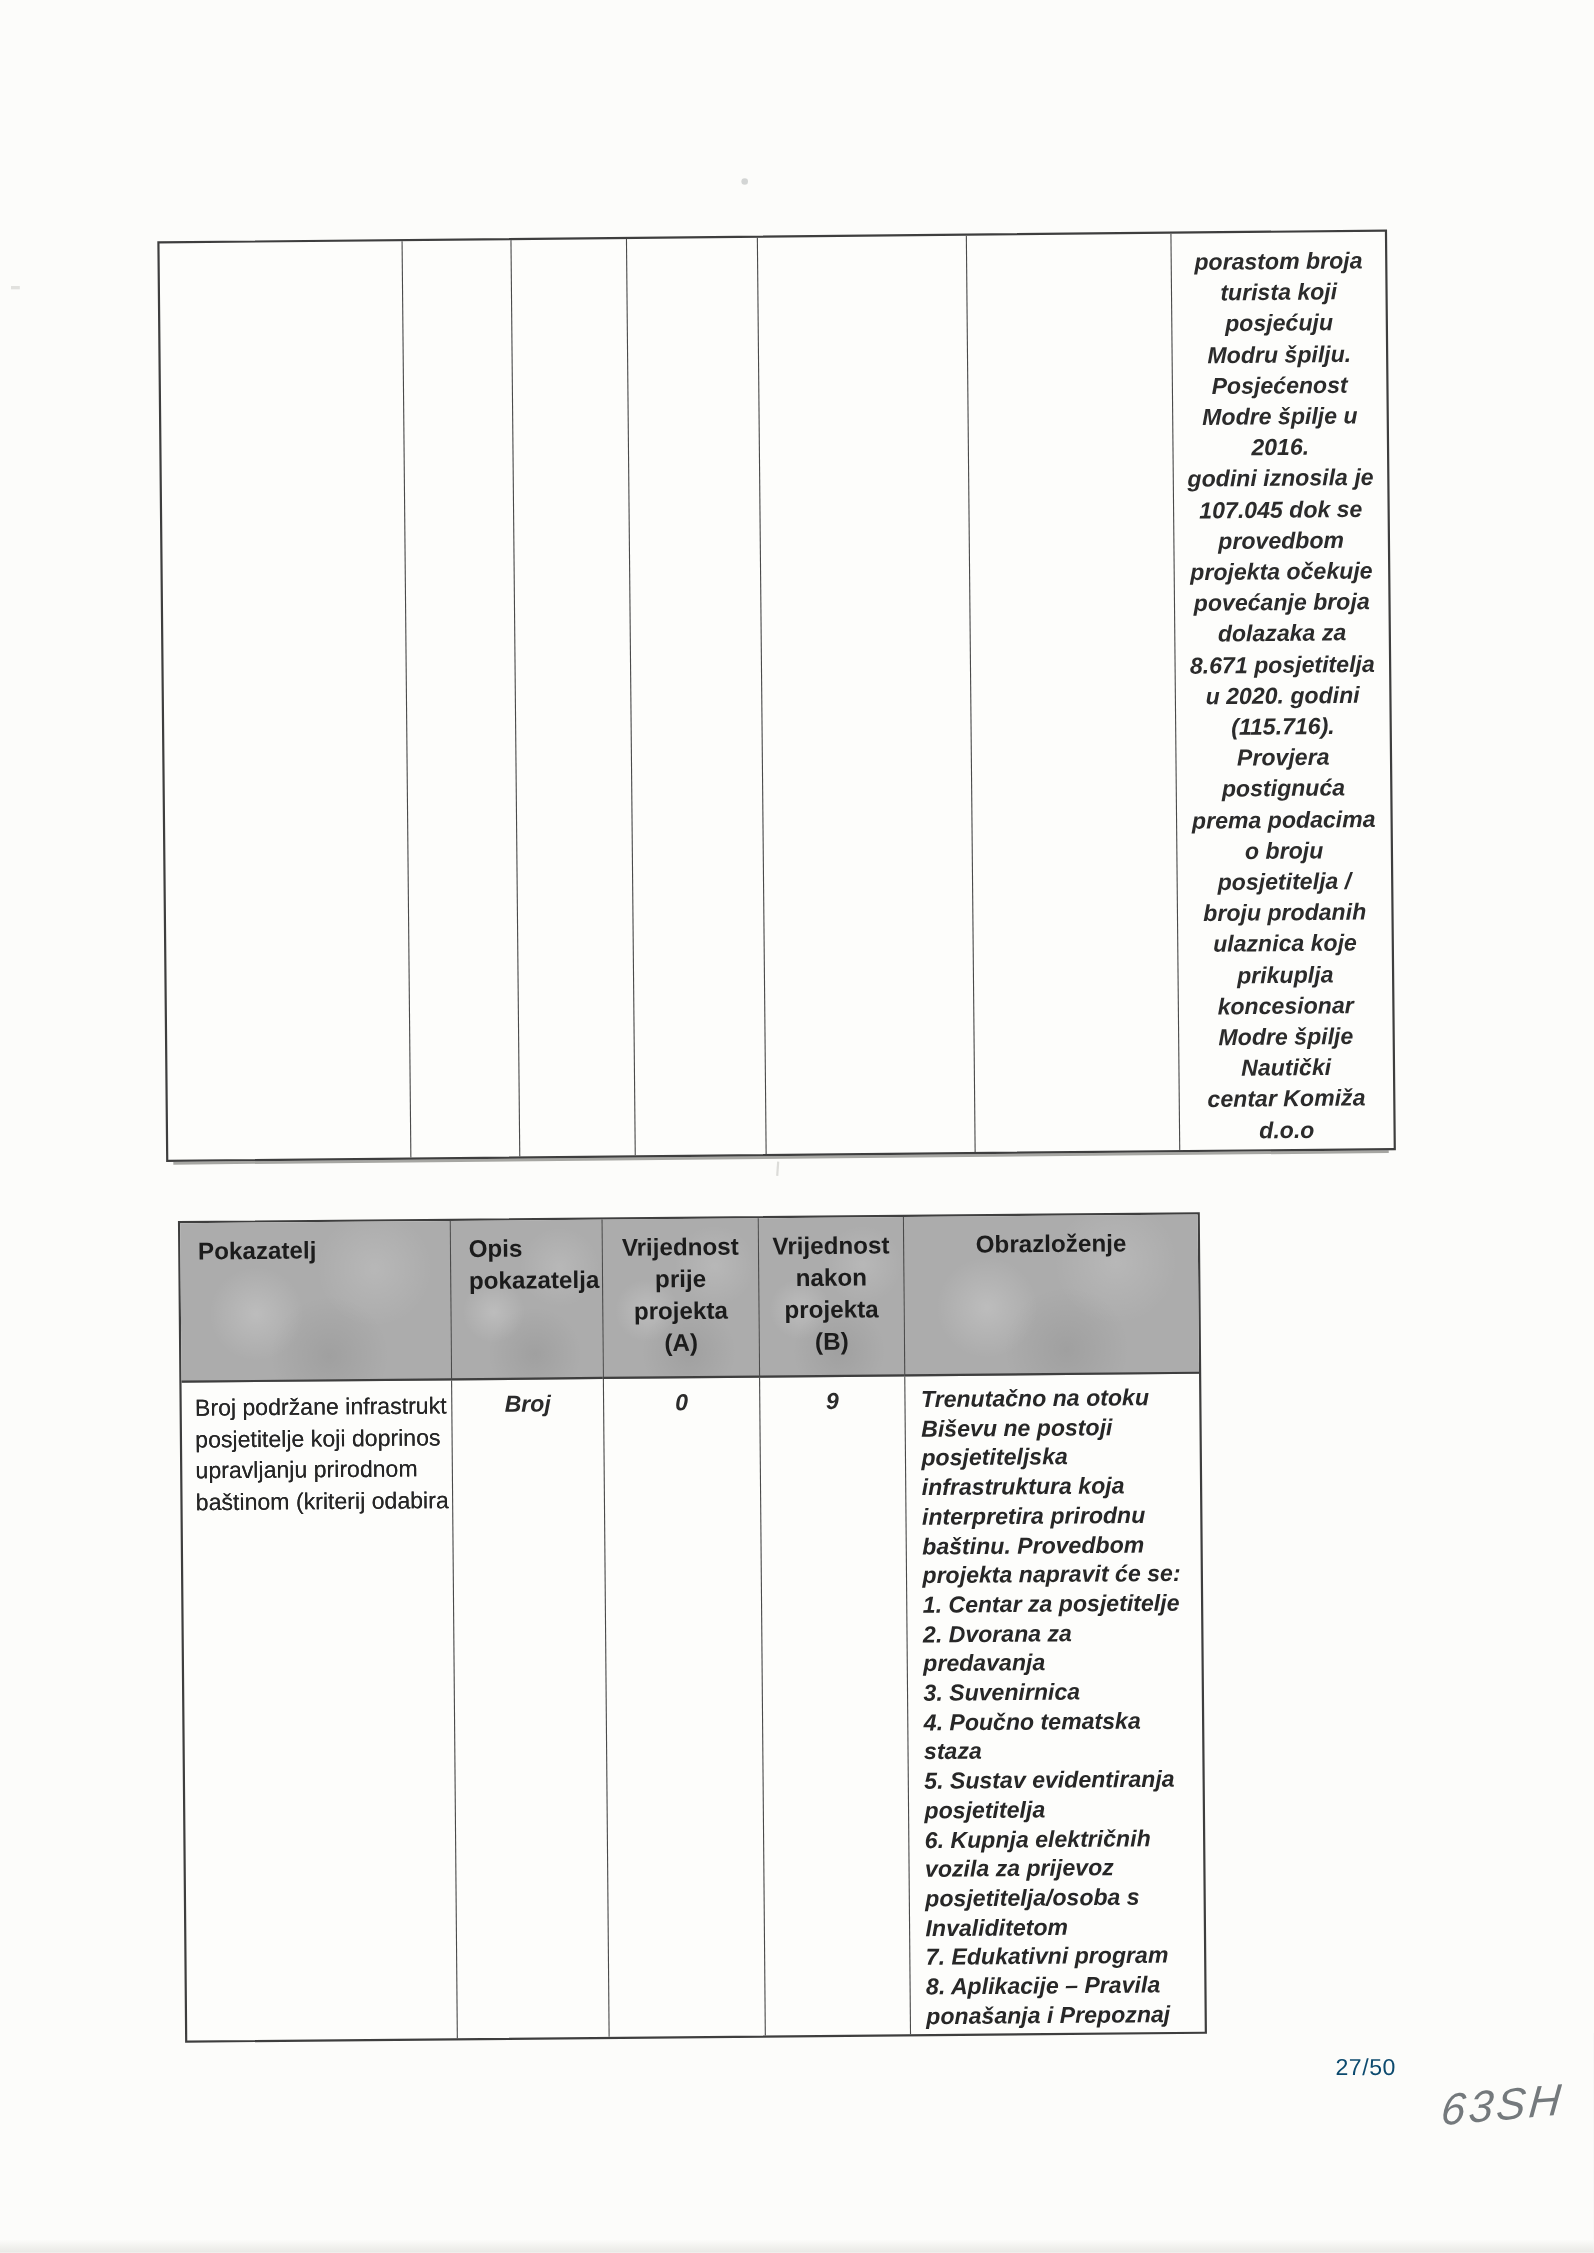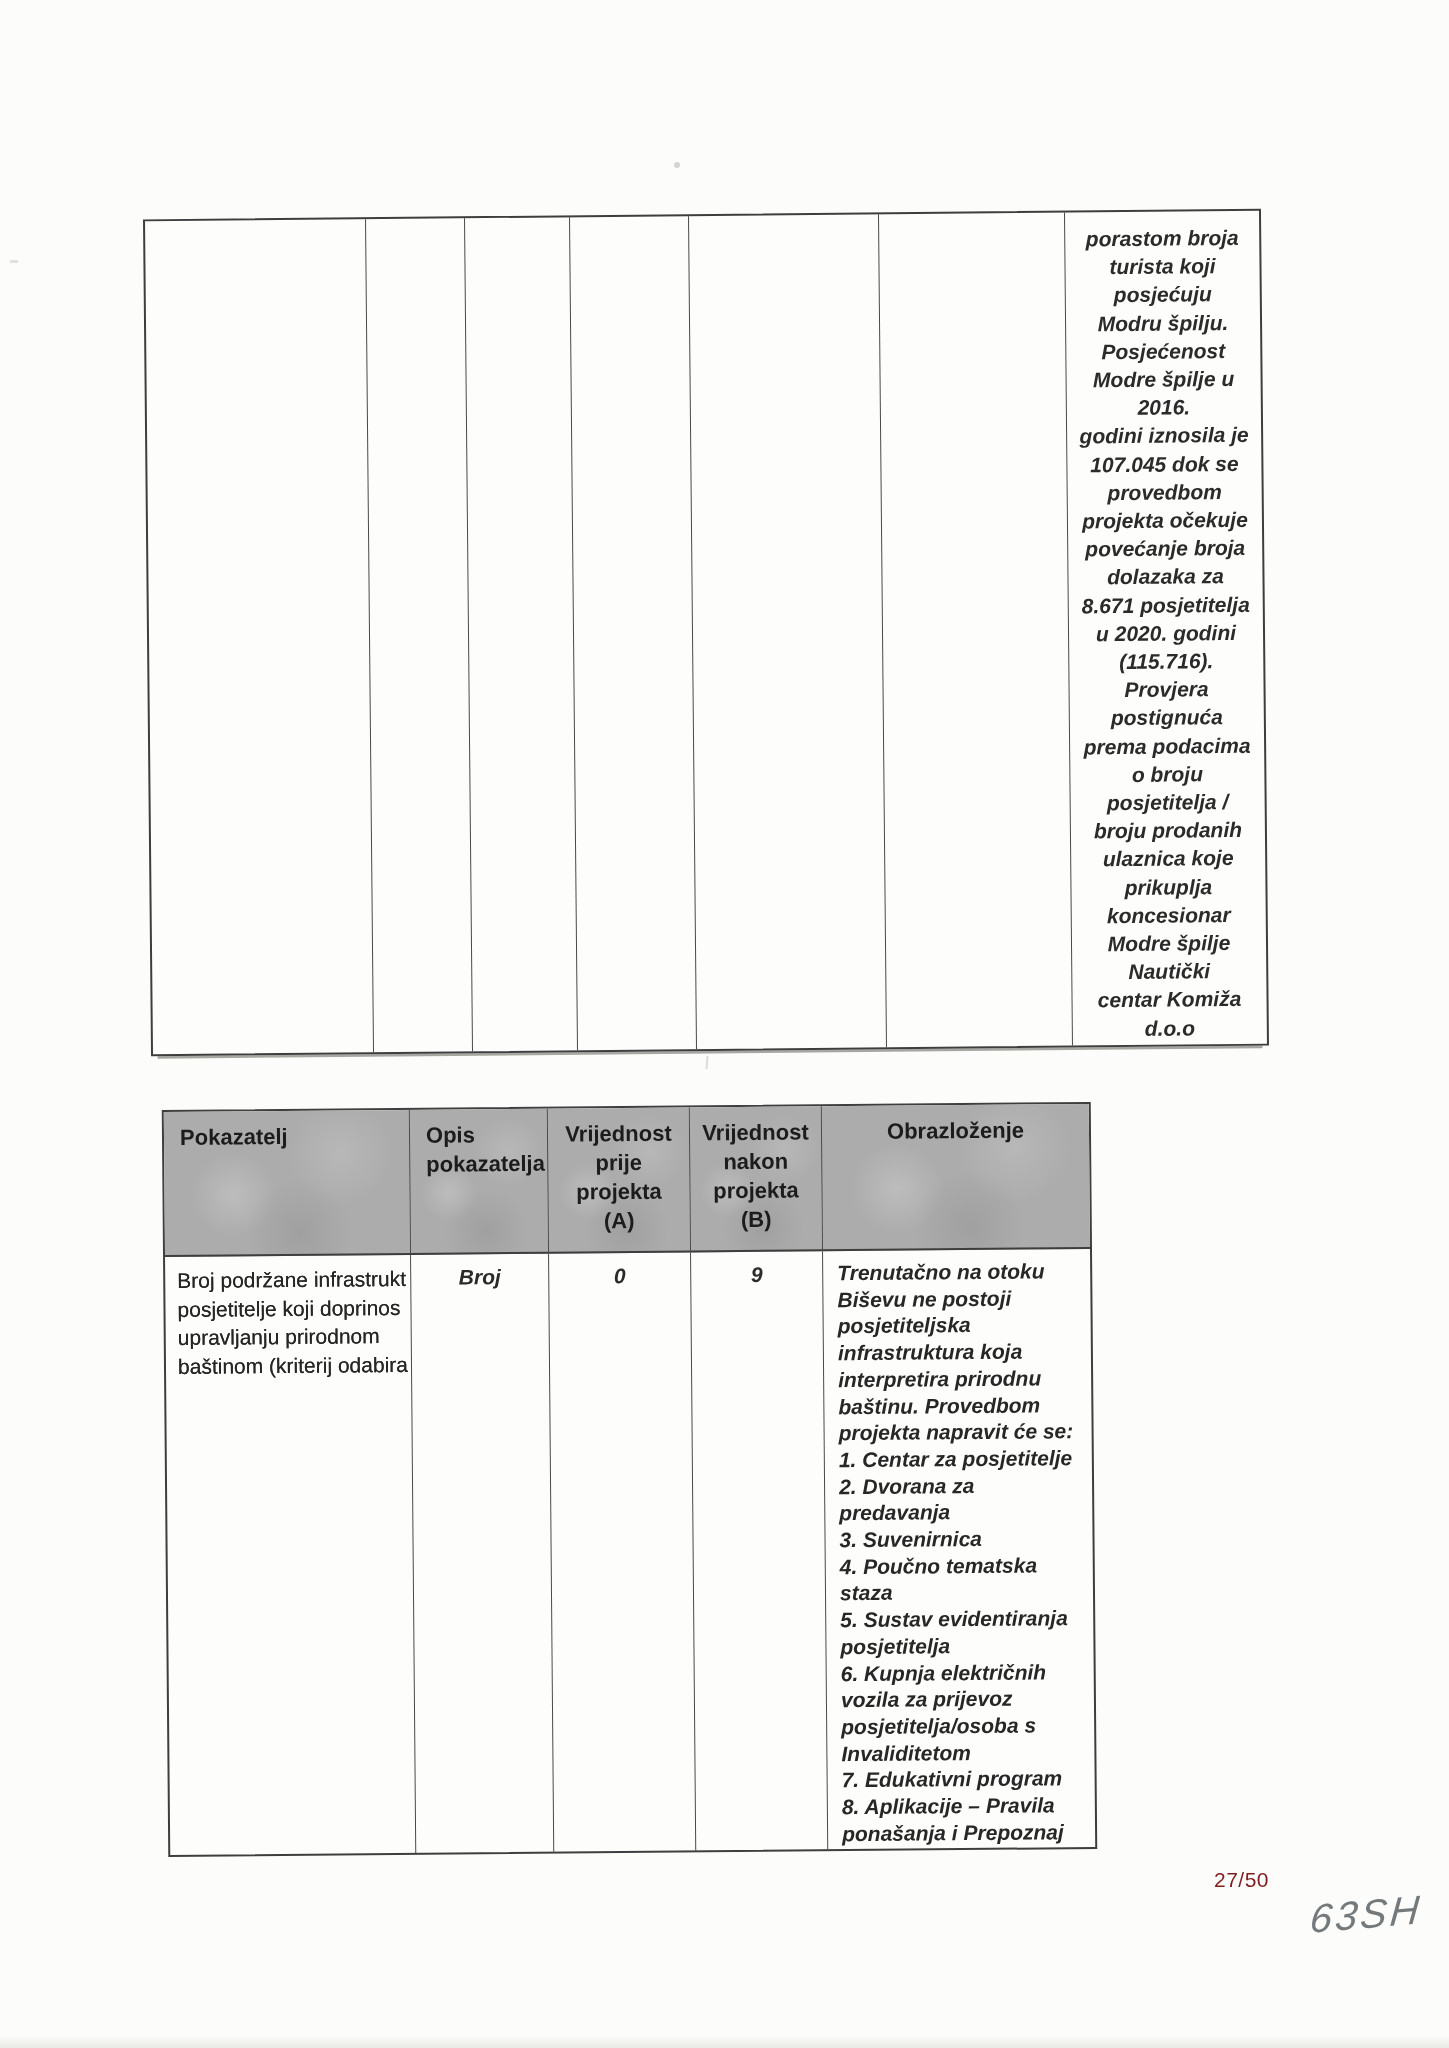--- a/index.html
+++ b/index.html
@@ -102,21 +102,21 @@
     padding:9px 6px 0 14px;
     color:#272727;
   }
 
   
   .page-number{
     position:absolute;
     left:1214px;top:1868px;
     font-size:21px;
     letter-spacing:.5px;
-    color:#7f1d1d;
+    color:#0c4a6e;
   }
   .handwriting{
     position:absolute;
     left:1310px;top:1892px;
     transform:rotate(-5deg) skewX(-10deg);
     font-style:italic;
     font-size:40px;
     letter-spacing:3px;
     color:#5d6367;
     opacity:.85;

